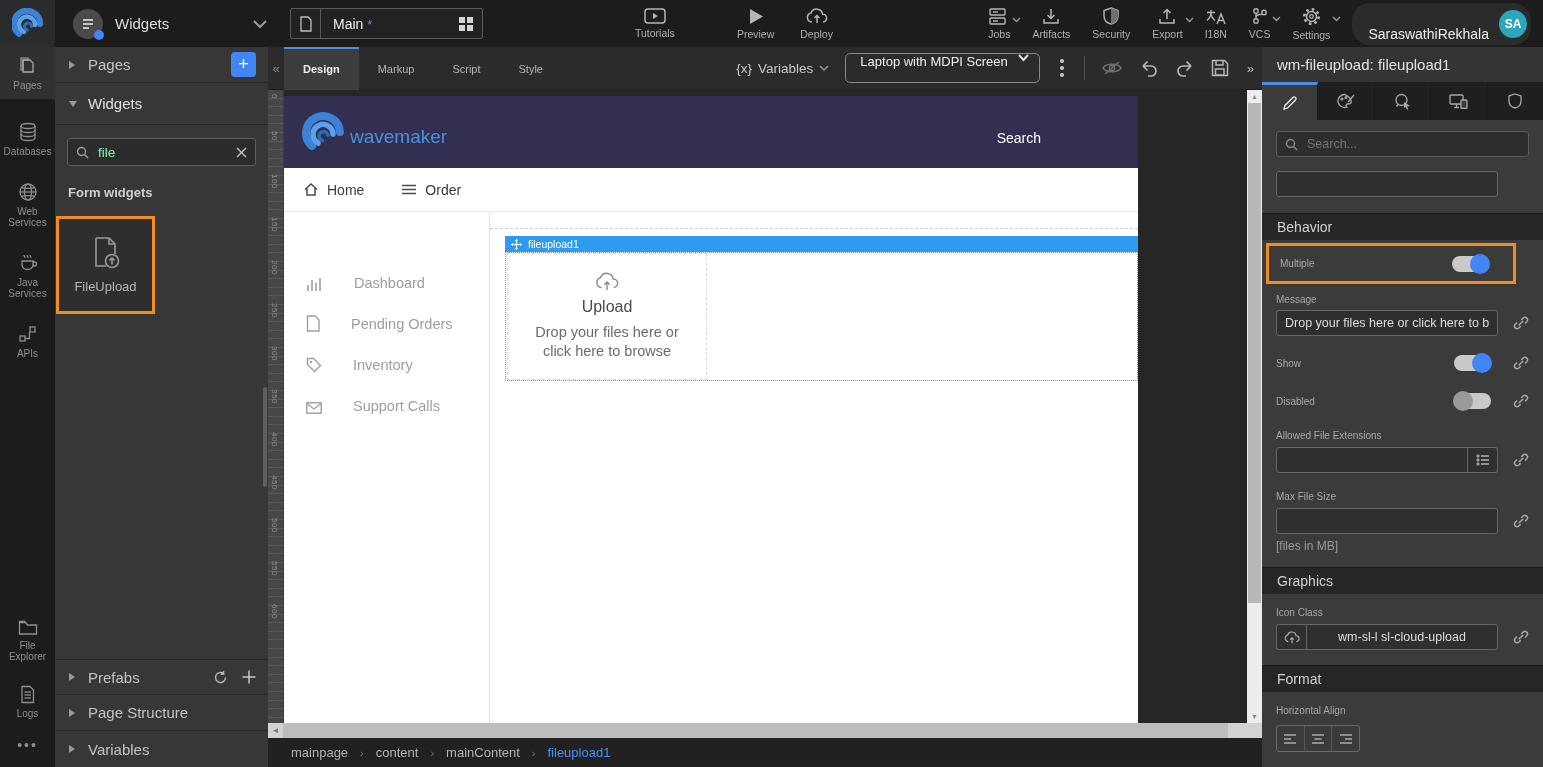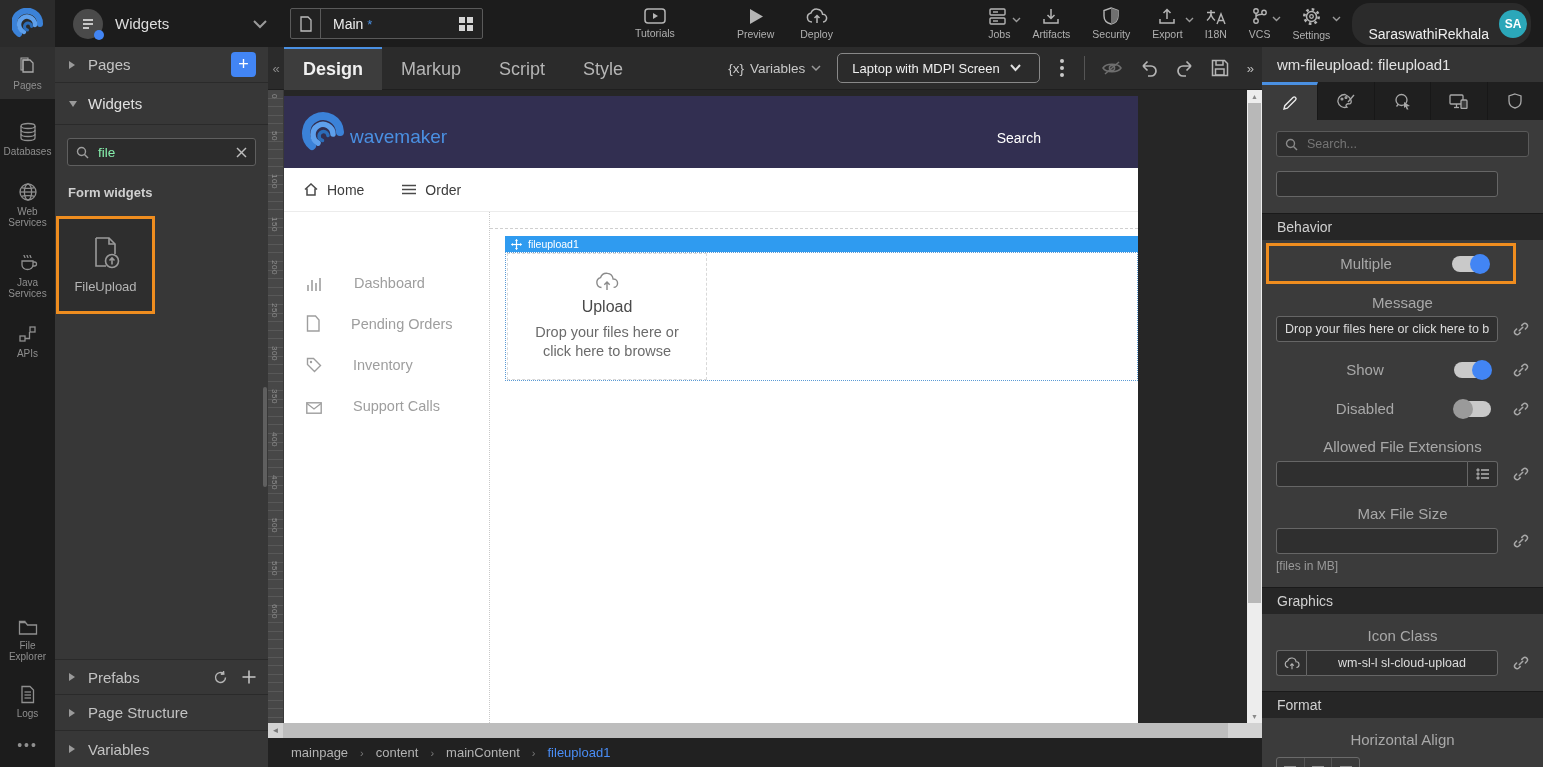--- a/index.html
+++ b/index.html
@@ -49,25 +49,25 @@
   .widget-tile{background:#2e2e2e;height:92px;display:flex;flex-direction:column;align-items:center;justify-content:center;cursor:pointer;}
   .widget-tile .tlabel{font-size:13px;color:#b5b5b5;margin-top:9px;}
   .lp-bottom{margin-top:auto;}
   .acc-icons{margin-left:auto;display:flex;align-items:center;gap:14px;color:#b5b5b5;}
   .lp-scroll{position:absolute;right:1px;top:340px;width:4px;height:100px;background:#5f5f5f;border-radius:2px;}
 
   
   .canvas-col{position:absolute;left:268px;top:47px;width:994px;height:720px;background:#262626;}
   .canvas-toolbar{height:43px;background:#2b2b2b;display:flex;align-items:center;border-bottom:1px solid #1f1f1f;}
   .collapse-l{width:16px;color:#8a8a8a;font-size:13px;text-align:center;cursor:pointer;}
-  .ctab{height:43px;line-height:41px;padding:0 19px;font-size:18px;color:#b5b5b5;cursor:pointer;border-top:2px solid transparent;}
+  .ctab{height:43px;line-height:41px;padding:0 19px;font-size:11px;color:#b5b5b5;cursor:pointer;border-top:2px solid transparent;}
   .ctab.active{background:#3d3d3d;border-top:2px solid #4a90e2;color:#f0f0f0;font-weight:bold;}
   .ct-right{margin-left:auto;display:flex;align-items:center;gap:16px;padding-right:6px;}
   .vars-dd{display:flex;align-items:center;gap:6px;color:#c9c9c9;font-size:13.5px;cursor:pointer;}
-  .device-select{height:30px;border:1px solid #888;border-radius:5px;display:flex;align-items:center;padding:0 18px 0 14px;gap:10px;color:#f0f0f0;font-size:13px;cursor:pointer;background:#2b2b2b;white-space:nowrap;}
+  .device-select{height:30px;border:1px solid #888;border-radius:5px;display:flex;padding:0 10px 0 14px;gap:10px;color:#f0f0f0;font-size:13px;cursor:pointer;background:#2b2b2b;white-space:nowrap;}
   .kebab{display:flex;flex-direction:column;gap:3px;cursor:pointer;padding:2px 4px;}
   .kebab i{width:4px;height:4px;border-radius:50%;background:#c9c9c9;}
   .vdiv{width:1px;height:24px;background:#555;}
   .tool-ic{cursor:pointer;display:flex;align-items:center;}
   .collapse-r{color:#bdbdbd;font-size:13px;padding:0 2px;cursor:pointer;}
 
   
   .canvas-body{position:relative;height:633px;background:#262626;overflow:hidden;}
   .ruler{position:absolute;left:0;top:0;width:16px;height:633px;background:#474747;border-right:1px solid #3a3a3a;
     background-image:repeating-linear-gradient(to bottom,transparent 0,transparent 7.6px,#585858 7.6px,#585858 8.6px);}
@@ -106,21 +106,21 @@
   .right-panel{position:absolute;left:1262px;top:47px;width:281px;height:720px;background:#3b3b3b;display:flex;flex-direction:column;overflow:hidden;}
   .rp-title{height:35px;background:#343434;display:flex;align-items:center;padding-left:15px;font-size:15px;color:#e2e2e2;flex:none;}
   .rp-tabs{height:38px;display:flex;flex:none;}
   .rp-tab{flex:1;display:flex;align-items:center;justify-content:center;background:#1f1f1f;cursor:pointer;border-right:1px solid #181818;color:#a8a8a8;}
   .rp-tab.active{background:#3b3b3b;border-top:3px solid #4a90e2;color:#e8e8e8;}
   .rp-body{flex:1;padding:0 14px;overflow:hidden;}
   .rp-search{margin-top:11px;height:26px;background:#2e2e2e;border:1px solid #5a5a5a;border-radius:3px;display:flex;align-items:center;padding:0 8px;}
   .rp-search input{flex:1;background:transparent;border:none;outline:none;color:#ccc;font-size:12.5px;margin-left:7px;min-width:0;}
   .rp-input{height:26px;background:#2f2f2f;border:1px solid #666;border-radius:3px;color:#ddd;font-size:12.5px;padding:0 8px;outline:none;width:222px;}
   .sec-header{margin:0 -14px;height:27px;background:#262626;border-top:1px solid #1a1a1a;display:flex;align-items:center;padding-left:15px;font-size:14px;color:#d0d0d0;}
-  .rp-label{font-size:15px;color:#a8a8a8;text-align:center;}
+  .rp-label{font-size:10px;color:#a8a8a8;}
   .prop-row{display:flex;align-items:center;}
   .toggle{width:37px;height:16px;border-radius:8px;background:#c9c9c9;position:relative;flex:none;cursor:pointer;}
   .toggle .knob{position:absolute;top:-2px;width:20px;height:20px;border-radius:50%;}
   .toggle.on .knob{right:-1px;background:#4285f4;}
   .toggle.off .knob{left:-1px;background:#9a9a9a;}
   .link-ic{margin-left:auto;cursor:pointer;flex:none;}
   .multi-box{border:3px solid #ef8d1f;margin:3px -10px 0;padding:8px 24px 8px 11px;display:flex;align-items:center;height:41px;width:250px;}
   .attach-btn{width:30px;height:26px;border:1px solid #666;border-left:none;border-radius:0 3px 3px 0;background:#2f2f2f;display:flex;align-items:center;justify-content:center;cursor:pointer;}
   .icon-cell{width:30px;height:26px;border:1px solid #666;border-right:none;border-radius:3px 0 0 3px;background:#2f2f2f;display:flex;align-items:center;justify-content:center;}
   .hint{font-size:12px;color:#9a9a9a;margin-top:5px;}

